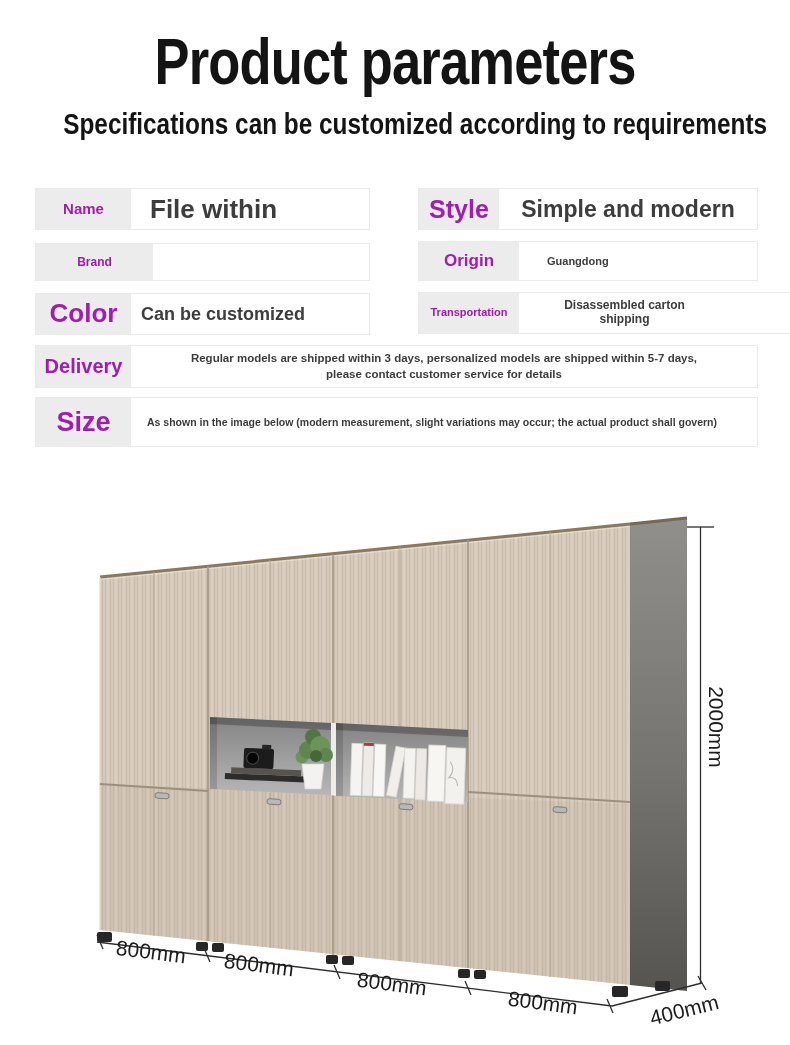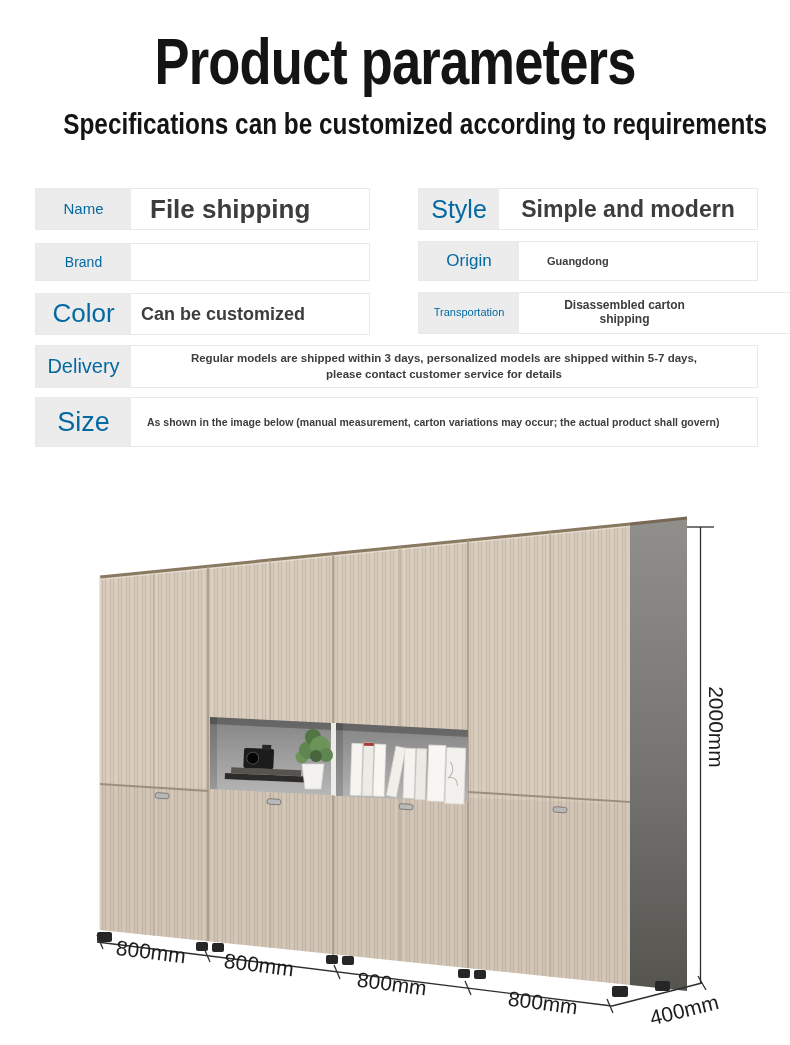--- a/index.html
+++ b/index.html
@@ -16,36 +16,36 @@
   }
   .subtitle{
     position:absolute;top:108px;left:0;width:790px;
     text-align:center;font-size:29px;font-weight:700;color:#141414;
     transform:scaleX(.84);transform-origin:center;white-space:nowrap;
   }
   
   .spec-row{position:absolute;display:flex;align-items:stretch;
     border:1px solid #e9e9e9;background:#fff;box-sizing:border-box;}
   .spec-label{
-    background:#ececec;color:#0369a1;font-weight:400;
+    background:#ececec;color:#a21caf;font-weight:700;
     display:flex;align-items:center;justify-content:center;
     flex:none;text-align:center;line-height:1.05;
   }
   .spec-value{
     flex:1;display:flex;align-items:center;color:#3d3d3d;font-weight:700;
     background:#fff;box-sizing:border-box;
   }
   #row-name   {left:35px;top:188px;width:335px;height:42px;}
   #row-name    .spec-label{width:95px;font-size:15px;}
   #row-name    .spec-value{font-size:26px;padding-left:19px;}
   #row-style  {left:418px;top:188px;width:340px;height:42px;}
   #row-style   .spec-label{width:80px;font-size:25px;}
   #row-style   .spec-value{font-size:23px;justify-content:center;}
   #row-brand  {left:35px;top:243px;width:335px;height:38px;}
-  #row-brand   .spec-label{width:95px;font-size:14px;}
+  #row-brand   .spec-label{width:117px;font-size:12px;}
   #row-brand   .spec-value{font-size:18px;padding-left:10px;}
   #row-origin {left:418px;top:241px;width:340px;height:40px;}
   #row-origin  .spec-label{width:100px;font-size:17px;}
   #row-origin  .spec-value{font-size:11px;padding-left:28px;}
   #row-color  {left:35px;top:293px;width:335px;height:42px;}
   #row-color   .spec-label{width:95px;font-size:26px;}
   #row-color   .spec-value{font-size:18px;padding-left:10px;}
   #row-transport{left:418px;top:292px;width:380px;height:42px;}
   #row-transport .spec-label{width:100px;font-size:11px;}
   #row-transport .spec-value{font-size:12px;justify-content:flex-start;text-align:center;line-height:1.15;}
@@ -62,21 +62,21 @@
   .dim-text{font-family:"Liberation Sans",sans-serif;font-size:21px;fill:#1c1c1c;}
 </style>
 </head>
 <body>
 
 <h1 class="title">Product parameters</h1>
 <div class="subtitle">Specifications can be customized according to requirements</div>
 
 <div class="spec-row" id="row-name">
   <div class="spec-label">Name</div>
-  <div class="spec-value">File shipping</div>
+  <div class="spec-value">File within</div>
 </div>
 <div class="spec-row" id="row-style">
   <div class="spec-label">Style</div>
   <div class="spec-value">Simple and modern</div>
 </div>
 <div class="spec-row" id="row-brand">
   <div class="spec-label">Brand</div>
 </div>
 <div class="spec-row" id="row-origin">
   <div class="spec-label">Origin</div>
@@ -93,21 +93,21 @@
     </div>
 </div>
 <div class="spec-row" id="row-delivery">
   <div class="spec-label">Delivery</div>
   <div class="spec-value">
       <span>Regular models are shipped within 3 days, personalized models are shipped within 5-7 days, please contact customer service for details</span>
     </div>
 </div>
 <div class="spec-row" id="row-size">
   <div class="spec-label">Size</div>
-  <div class="spec-value">As shown in the image below (manual measurement, carton variations may occur; the actual product shall govern)</div>
+  <div class="spec-value">As shown in the image below (modern measurement, slight variations may occur; the actual product shall govern)</div>
 </div>
 
 <svg id="diagram" width="790" height="590" viewBox="0 0 790 590">
   <defs>
     <pattern id="wood" width="8" height="60" patternUnits="userSpaceOnUse">
       <rect width="8" height="60" fill="#d5c9ba"></rect>
       <line x1="1.5" y1="0" x2="1.5" y2="60" stroke="#cabdab" stroke-width="1"></line>
       <line x1="4" y1="0" x2="4" y2="60" stroke="#ddd3c5" stroke-width="1.3"></line>
       <line x1="6.5" y1="0" x2="6.5" y2="60" stroke="#c3b5a2" stroke-width="0.7"></line>
     </pattern>

